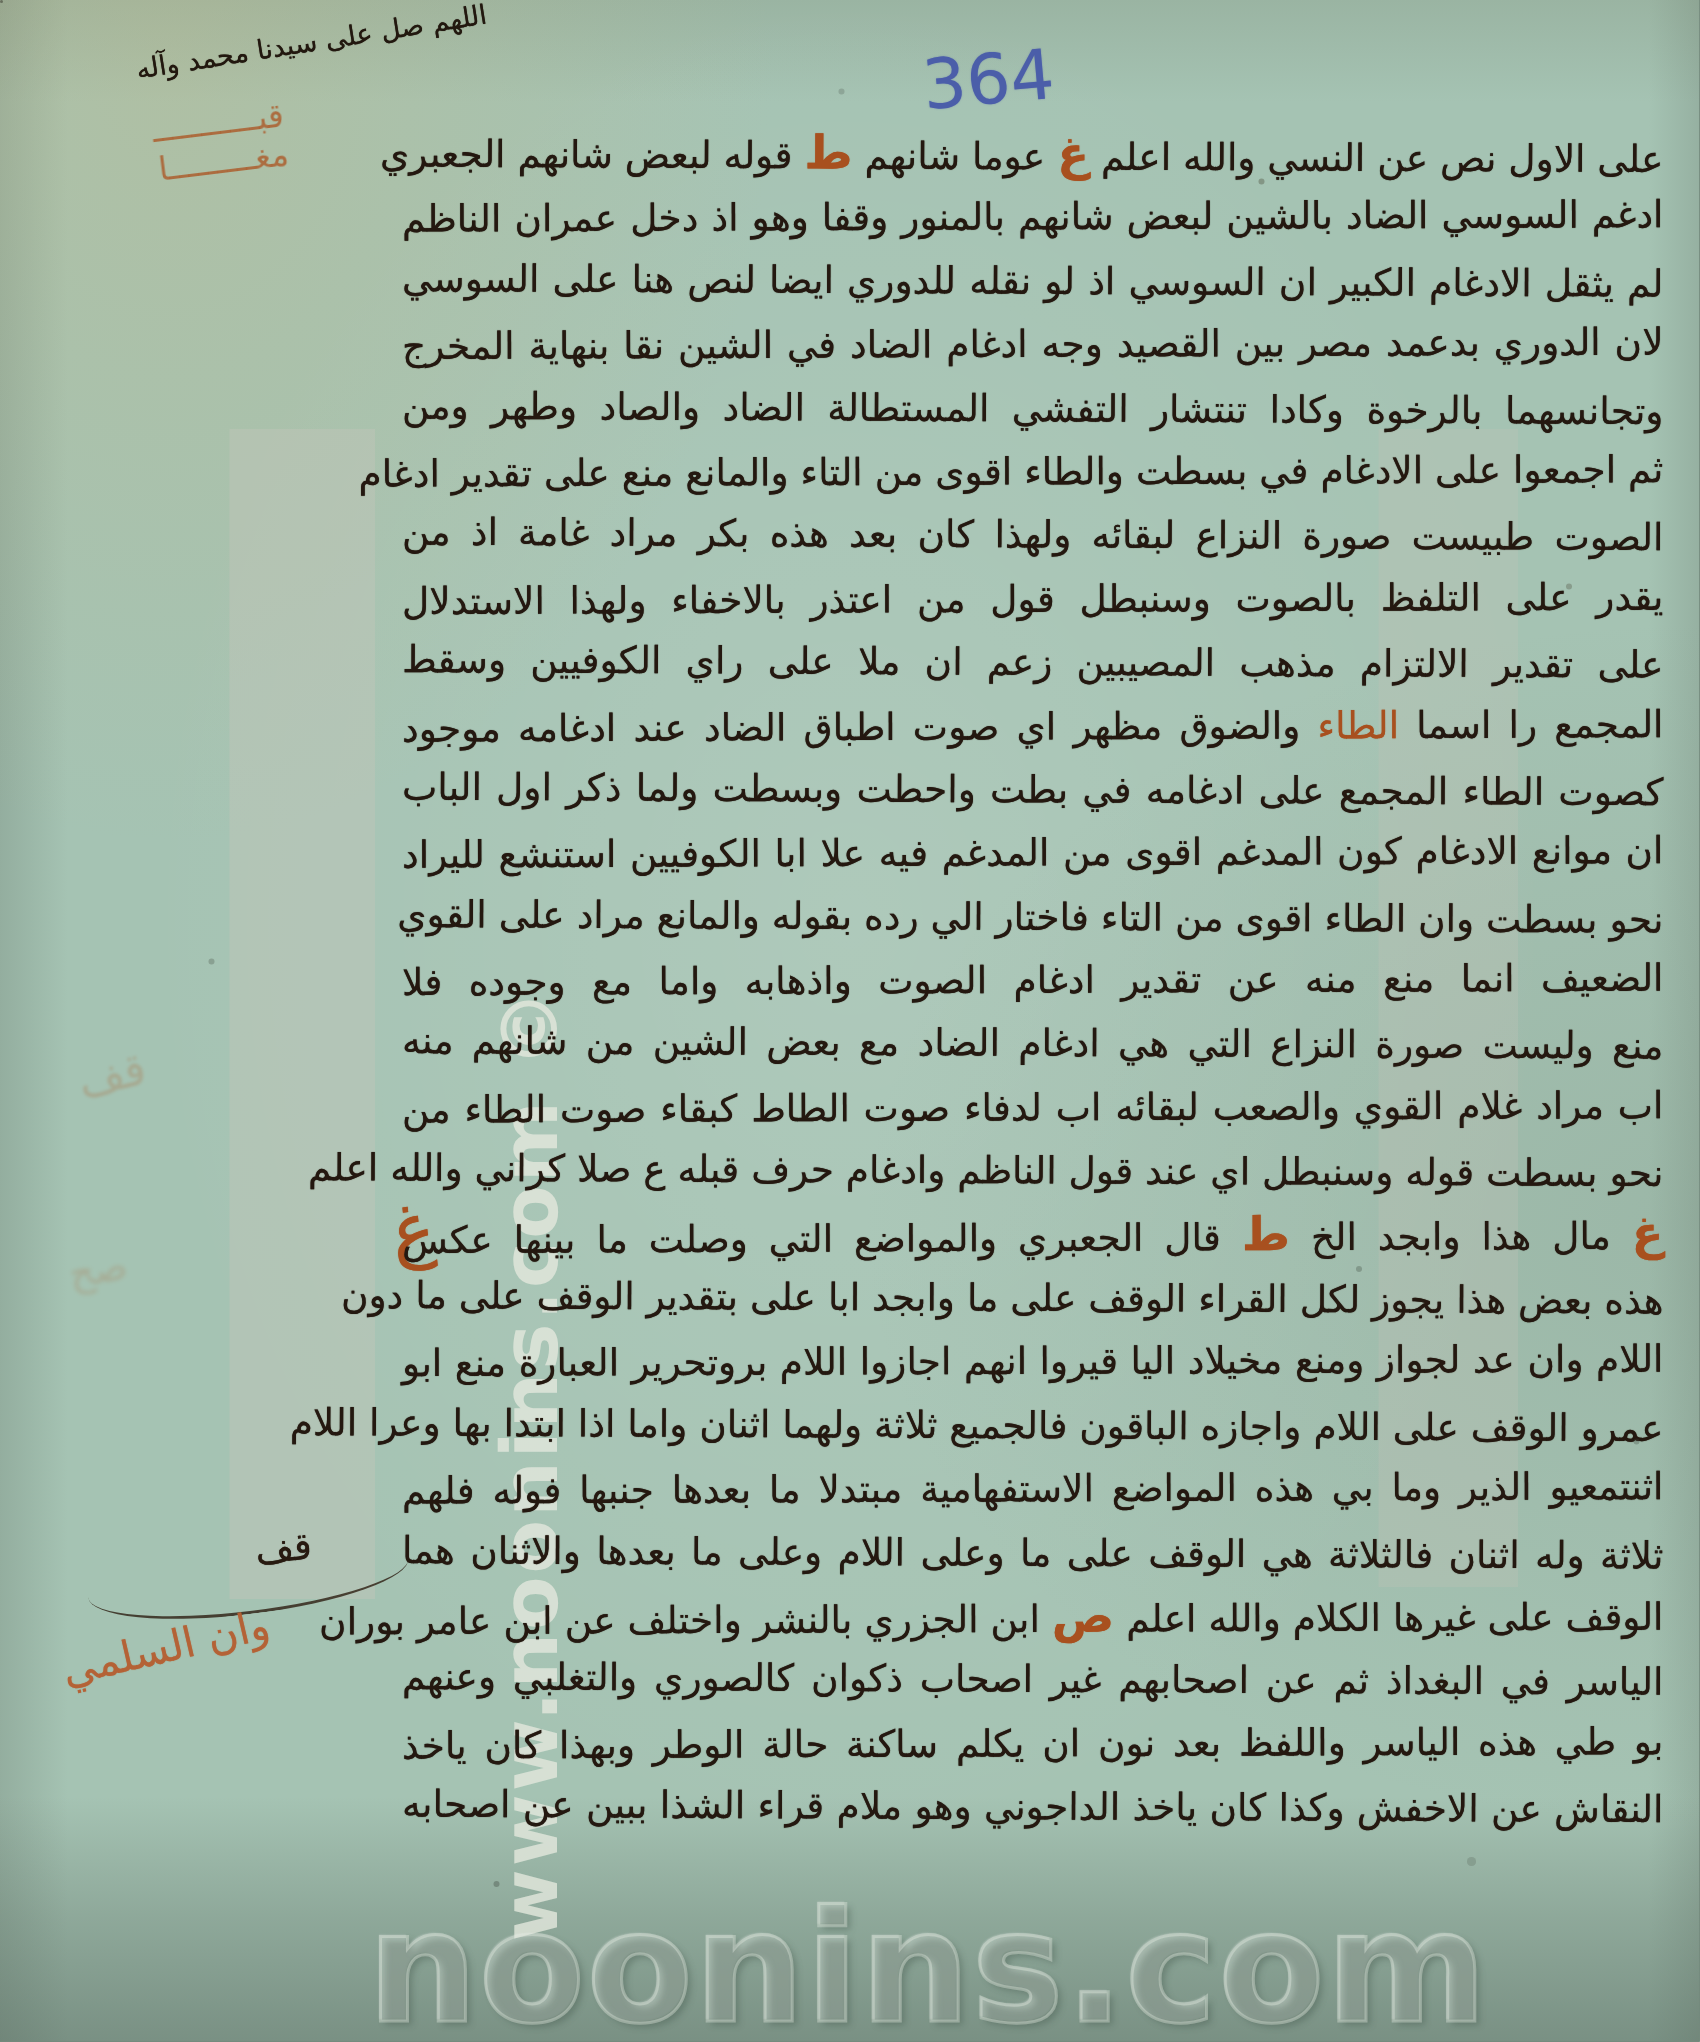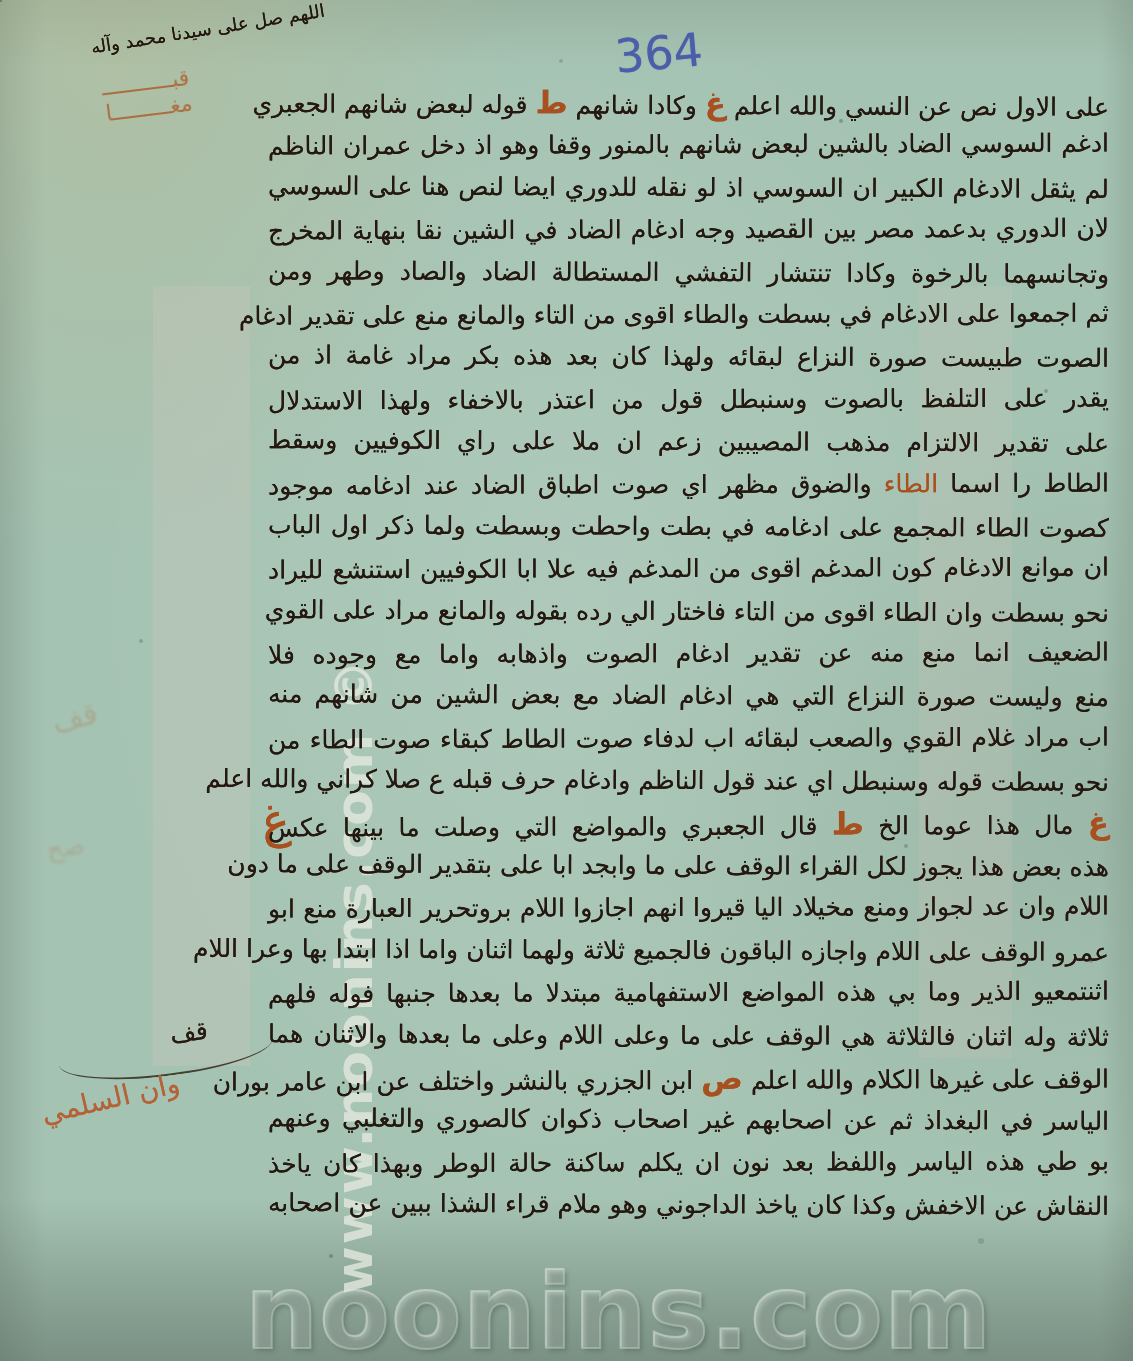--- a/index.html
+++ b/index.html
@@ -113,38 +113,38 @@
   <div class="red-scribble" id="faint-red-note-1">قف</div>
   <div class="red-scribble" id="faint-red-note-2">صح</div>
 
   <div id="stop-mark">قف</div>
   <div id="stop-mark-swash"></div>
   <div class="red-scribble" id="bottom-red-note">وان السلمي</div>
 
   <div id="margin-ghayn">غ</div>
 
   <div id="text-block">
-      <div class="line"><span class="ink">على الاول نص عن النسي والله اعلم </span><span class="rubric siglum">غ</span><span class="ink"> وكادا شانهم </span><span class="rubric siglum">ط</span><span class="ink"> قوله لبعض شانهم الجعبري</span></div>
+      <div class="line"><span class="ink">على الاول نص عن النسي والله اعلم </span><span class="rubric siglum">غ</span><span class="ink"> عوما شانهم </span><span class="rubric siglum">ط</span><span class="ink"> قوله لبعض شانهم الجعبري</span></div>
       <div class="line"><span class="ink">ادغم السوسي الضاد بالشين لبعض شانهم بالمنور وقفا وهو اذ دخل عمران الناظم</span></div>
       <div class="line"><span class="ink">لم يثقل الادغام الكبير ان السوسي اذ لو نقله للدوري ايضا لنص هنا على السوسي</span></div>
       <div class="line"><span class="ink">لان الدوري بدعمد مصر بين القصيد وجه ادغام الضاد في الشين نقا بنهاية المخرج</span></div>
       <div class="line"><span class="ink">وتجانسهما بالرخوة وكادا تنتشار التفشي المستطالة الضاد والصاد وطهر ومن</span></div>
       <div class="line"><span class="ink">ثم اجمعوا على الادغام في بسطت والطاء اقوى من التاء والمانع منع على تقدير ادغام</span></div>
       <div class="line"><span class="ink">الصوت طبيست صورة النزاع لبقائه ولهذا كان بعد هذه بكر مراد غامة اذ من</span></div>
       <div class="line"><span class="ink">يقدر على التلفظ بالصوت وسنبطل قول من اعتذر بالاخفاء ولهذا الاستدلال</span></div>
       <div class="line"><span class="ink">على تقدير الالتزام مذهب المصيبين زعم ان ملا على راي الكوفيين وسقط</span></div>
-      <div class="line"><span class="ink">الطاط را اسما </span><span class="rubric">الطاء</span><span class="ink"> والضوق مظهر اي صوت اطباق الضاد عند ادغامه موجود</span></div>
+      <div class="line"><span class="ink">المجمع را اسما </span><span class="rubric">الطاء</span><span class="ink"> والضوق مظهر اي صوت اطباق الضاد عند ادغامه موجود</span></div>
       <div class="line"><span class="ink">كصوت الطاء المجمع على ادغامه في بطت واحطت وبسطت ولما ذكر اول الباب</span></div>
       <div class="line"><span class="ink">ان موانع الادغام كون المدغم اقوى من المدغم فيه علا ابا الكوفيين استنشع لليراد</span></div>
       <div class="line"><span class="ink">نحو بسطت وان الطاء اقوى من التاء فاختار الي رده بقوله والمانع مراد على القوي</span></div>
       <div class="line"><span class="ink">الضعيف انما منع منه عن تقدير ادغام الصوت واذهابه واما مع وجوده فلا</span></div>
       <div class="line"><span class="ink">منع وليست صورة النزاع التي هي ادغام الضاد مع بعض الشين من شانهم منه</span></div>
       <div class="line"><span class="ink">اب مراد غلام القوي والصعب لبقائه اب لدفاء صوت الطاط كبقاء صوت الطاء من</span></div>
       <div class="line"><span class="ink">نحو بسطت قوله وسنبطل اي عند قول الناظم وادغام حرف قبله ع صلا كراني والله اعلم</span></div>
-      <div class="line"><span class="rubric siglum">غ</span><span class="ink"> مال هذا عوما الخ </span><span class="rubric siglum">ط</span><span class="ink"> قال الجعبري والمواضع التي وصلت ما بينها عكس</span></div>
+      <div class="line"><span class="rubric siglum">غ</span><span class="ink"> مال هذا وابجد الخ </span><span class="rubric siglum">ط</span><span class="ink"> قال الجعبري والمواضع التي وصلت ما بينها عكس</span></div>
       <div class="line"><span class="ink">هذه بعض هذا يجوز لكل القراء الوقف على ما وابجد ابا على بتقدير الوقف على ما دون</span></div>
       <div class="line"><span class="ink">اللام وان عد لجواز ومنع مخيلاد اليا قيروا انهم اجازوا اللام بروتحرير العبارة منع ابو</span></div>
       <div class="line"><span class="ink">عمرو الوقف على اللام واجازه الباقون فالجميع ثلاثة ولهما اثنان واما اذا ابتدا بها وعرا اللام</span></div>
       <div class="line"><span class="ink">اثنتمعيو الذير وما بي هذه المواضع الاستفهامية مبتدلا ما بعدها جنبها فوله فلهم</span></div>
       <div class="line"><span class="ink">ثلاثة وله اثنان فالثلاثة هي الوقف على ما وعلى اللام وعلى ما بعدها والاثنان هما</span></div>
       <div class="line"><span class="ink">الوقف على غيرها الكلام والله اعلم </span><span class="rubric siglum">ص</span><span class="ink"> ابن الجزري بالنشر واختلف عن ابن عامر بوران</span></div>
       <div class="line"><span class="ink">الياسر في البغداذ ثم عن اصحابهم غير اصحاب ذكوان كالصوري والتغلبي وعنهم</span></div>
       <div class="line"><span class="ink">بو طي هذه الياسر واللفظ بعد نون ان يكلم ساكنة حالة الوطر وبهذا كان ياخذ</span></div>
       <div class="line"><span class="ink">النقاش عن الاخفش وكذا كان ياخذ الداجوني وهو ملام قراء الشذا ببين عن اصحابه</span></div>
     </div>

